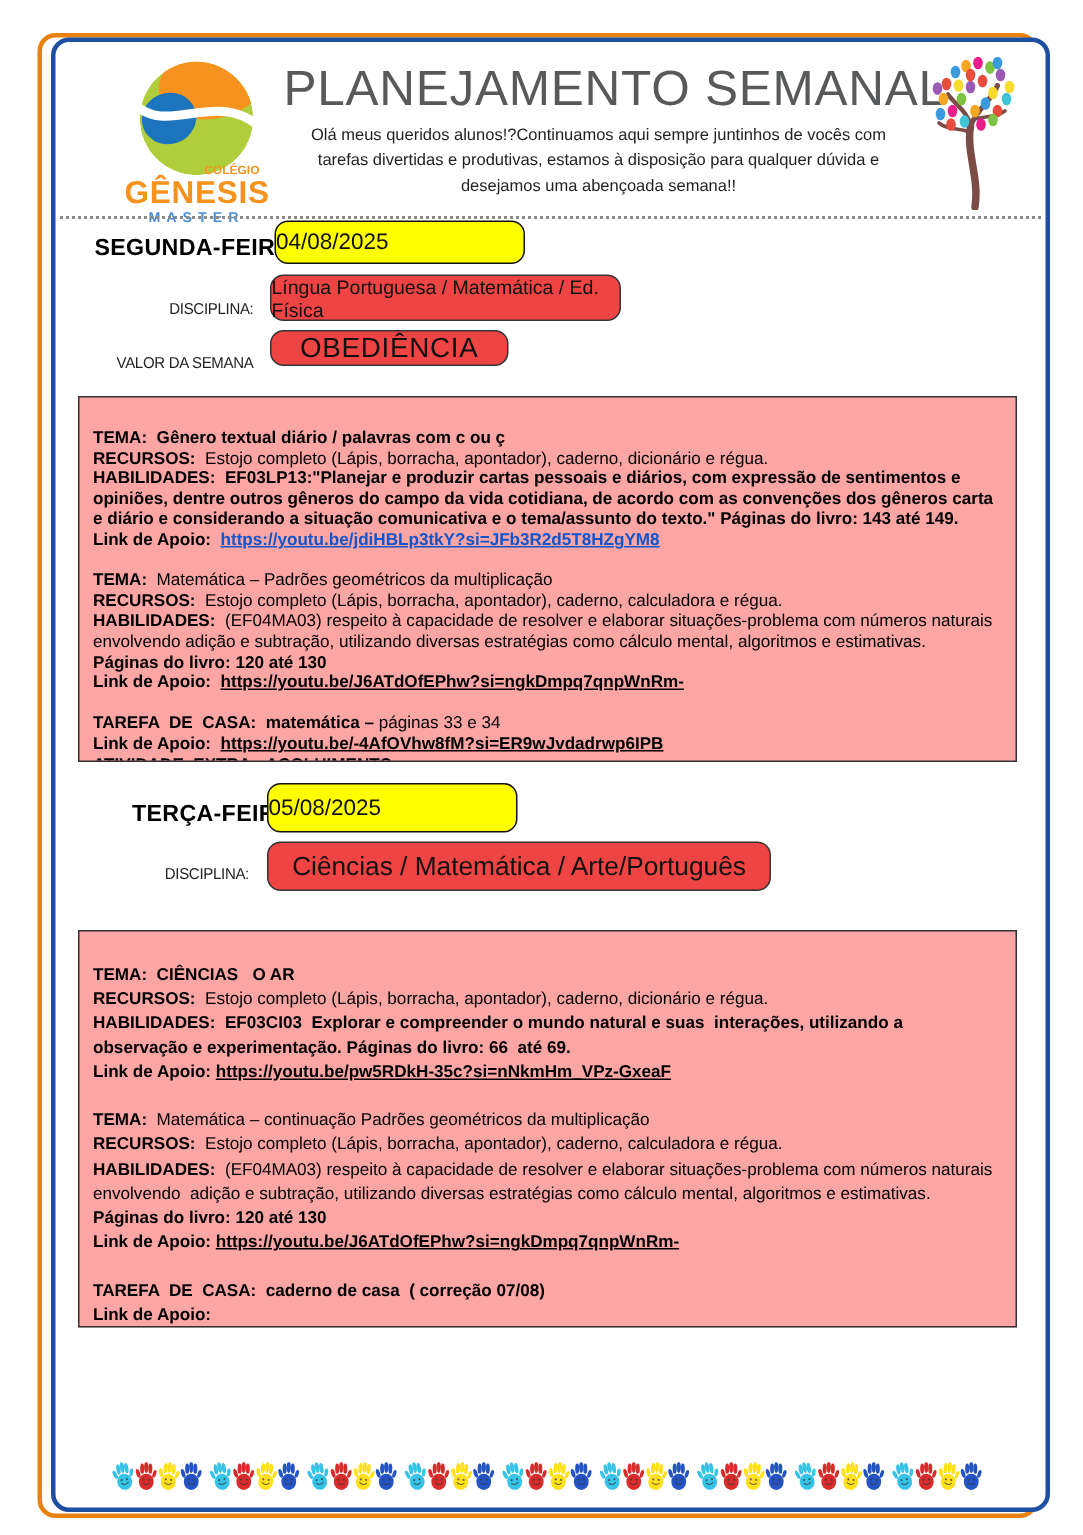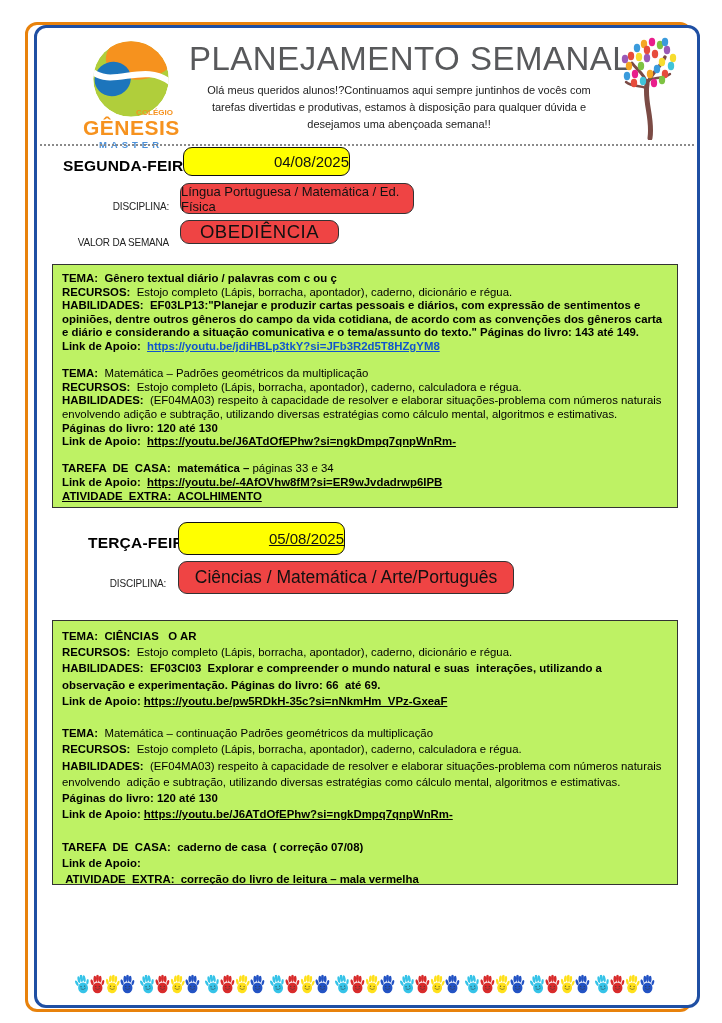--- a/index.html
+++ b/index.html
@@ -17,28 +17,28 @@
   .logo-txt3 { font-size:9.5px; font-weight:bold; color:#4A90D9; letter-spacing:4px; margin-top:1px; }
   .title-block { position:absolute; left:152px; top:12px; width:420px; text-align:center; }
   .main-title { font-size:33px; color:#58595B; letter-spacing:0.5px; white-space:nowrap; }
   .subtitle { margin-top:4px; font-size:11px; color:#222; line-height:1.55; padding:0 8px; }
   .tree-wrap { position:absolute; right:12px; top:8px; }
   .dotted-line { position:absolute; left:3px; right:3px; top:116px; border-bottom:2.5px dotted #8a8a8a; }
 
   
   .day-label { position:absolute; font-size:15.5px; font-weight:bold; color:#000; letter-spacing:0.2px; }
   .date-box { position:absolute; background:#FFFF00; border:1.6px solid #111; border-radius:9px;
-    display:flex; align-items:center; justify-content:flex-end; font-size:15px; color:#111; }
+    display:flex; align-items:center; justify-content:flex-start; font-size:15px; color:#111; }
   .field-label { position:absolute; font-size:10px; color:#222; text-align:right;
     transform:scaleY(1.05); letter-spacing:-0.2px; }
   .field-box { position:absolute; background:#ef4444; border:1.6px solid #333; border-radius:9px;
     display:flex; align-items:center; justify-content:center; color:#111; }
 
   
-  .tblock { position:absolute; border:1.4px solid #333; background:#bef264; padding:7px 9px;
+  .tblock { position:absolute; border:1.4px solid #333; background:#fca5a5; padding:21px 9px;
     font-size:11.4px; color:#000; overflow:hidden; }
   .bline { line-height:13.6px; white-space:pre-wrap; }
   .tblock2 .bline { line-height:16.2px; }
   .b { font-weight:bold; }
   .u { text-decoration:underline; }
   .link-blue { color:#1155CC; }
 
   
   .hands-row { position:absolute; left:0; right:0; top:944px; display:flex;
     justify-content:center; align-items:flex-end; }
@@ -163,21 +163,21 @@
       <div class="bline"><span class="b">HABILIDADES:  </span><span>(EF04MA03) respeito à capacidade de resolver e elaborar situações-problema com números naturais envolvendo adição e subtração, utilizando diversas estratégias como cálculo mental, algoritmos e estimativas.</span></div>
       <div class="bline"><span class="b">Páginas do livro: 120 até 130</span></div>
       <div class="bline"><span class="b">Link de Apoio:  </span><span class="b u">https://youtu.be/J6ATdOfEPhw?si=ngkDmpq7qnpWnRm-</span></div>
       <div class="bline">&nbsp;</div>
       <div class="bline"><span class="b">TAREFA  DE  CASA:  matemática – </span><span>páginas 33 e 34</span></div>
       <div class="bline"><span class="b">Link de Apoio:  </span><span class="b u">https://youtu.be/-4AfOVhw8fM?si=ER9wJvdadrwp6IPB</span></div>
       <div class="bline"><span class="b u">ATIVIDADE  EXTRA:  ACOLHIMENTO</span></div>
     </div>
 
   <div class="day-label" style="left:51px; top:506px;">TERÇA-FEIRA</div>
-  <div class="date-box" style="left:141px; top:494px; width:167px; height:33px;text-decoration:underline;">
+  <div class="date-box" style="left:141px; top:494px; width:167px; height:33px;">
     <span>05/08/2025</span>
   </div>
 
   <div class="field-label" style="left:0; width:129px; top:550px;">DISCIPLINA:</div>
   <div class="field-box" style="left:141px; top:533px; width:336px; height:33px; font-size:17.5px;">
     <span>Ciências / Matemática / Arte/Português</span>
   </div>
 
   <div class="tblock tblock2" style="left:15px; top:592px; width:626px; height:265px;">
       <div class="bline"><span class="b">TEMA:  CIÊNCIAS   O AR</span></div>

